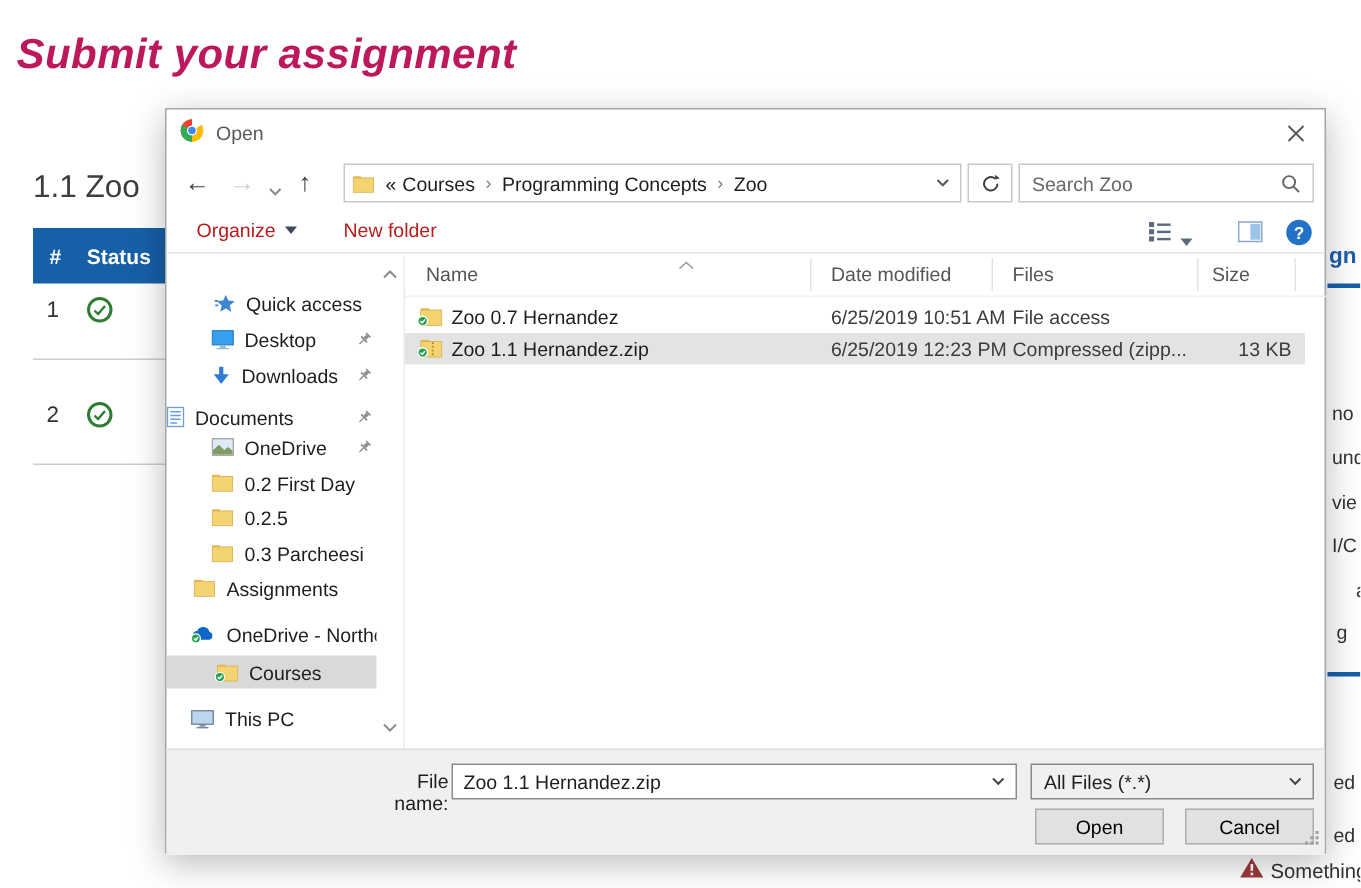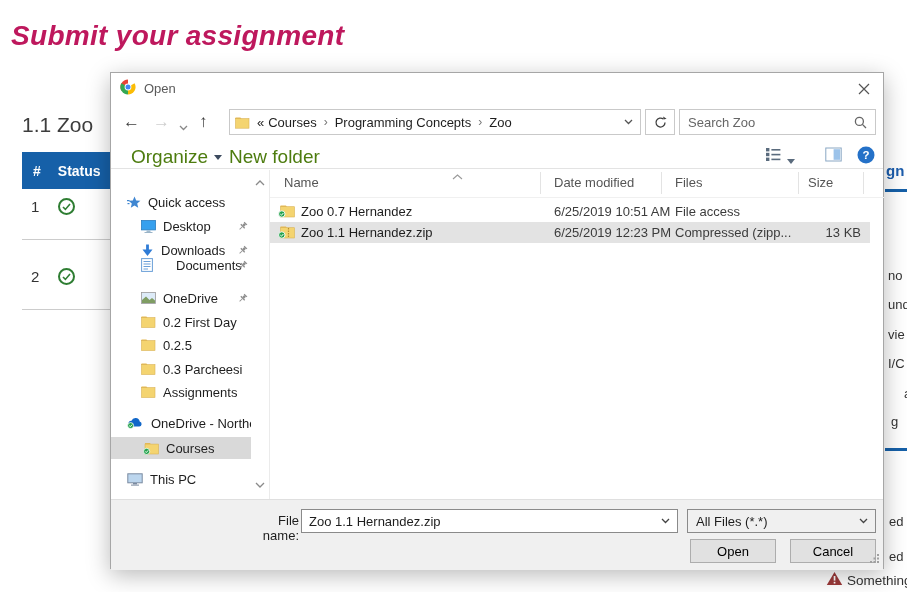--- a/index.html
+++ b/index.html
@@ -41,21 +41,21 @@
   .smallbox{position:absolute;top:5px;height:26px;border:1px solid #c9c9c9;box-sizing:border-box;
             display:flex;align-items:center;justify-content:center;}
   .searchbox{position:absolute;left:568px;top:5px;width:197px;height:26px;border:1px solid #c9c9c9;
              box-sizing:border-box;display:flex;align-items:center;}
   .searchbox input{flex:1;border:none;outline:none;font:13px "Liberation Sans",sans-serif;
                    padding:0 4px 0 8px;color:#333;min-width:0;background:transparent;}
   .searchbox input::placeholder{color:#666;}
 
   .toolrow{position:absolute;left:0;top:68px;right:0;height:28px;border-bottom:1px solid #e3e3e3;
            box-sizing:border-box;}
-  .toolbtn{position:absolute;top:5px;color:#4d7c0f;font-size:19px;display:flex;align-items:center;}
+  .toolbtn{position:absolute;top:5px;color:#b91c1c;font-size:13px;display:flex;align-items:center;}
   .caret-down{display:inline-block;width:0;height:0;border-left:4px solid transparent;
               border-right:4px solid transparent;border-top:5px solid #3c4a5e;margin-left:6px;}
   .toolicon{position:absolute;top:6px;}
 
   .sidebar{position:absolute;left:0;top:97px;width:158px;height:329px;}
   .sb-item{position:absolute;left:0;width:140px;height:22px;display:flex;align-items:center;
            box-sizing:border-box;white-space:nowrap;overflow:hidden;}
   .sb-item .ic{flex:0 0 auto;margin-right:7px;display:flex;}
   .sb-item.selected{background:#d9d9d9;}
   .pin{position:absolute;left:126px;top:5px;}
@@ -241,21 +241,21 @@
       <span class="toolicon" style="left:746px;top:5px;">
         <svg width="18" height="18" viewBox="0 0 18 18">
             <circle cx="9" cy="9" r="8.5" fill="#2471c8"></circle>
             <text x="9" y="13" text-anchor="middle" font-family="Liberation Sans, sans-serif" font-size="11.5" font-weight="bold" fill="#fff">?</text>
           </svg>
       </span>
     </div>
 
     <div class="sidebar">
 
-      <div class="sb-item" style="top:21px;padding-left:16px;">
+      <div class="sb-item" style="top:21px;padding-left:32px;">
         <span class="ic">
           <svg width="14" height="13" viewBox="0 0 14 13">
               <path d="M7.5 0.5 L9.2 4.4 L13.4 4.8 L10.2 7.6 L11.2 11.8 L7.5 9.6 L3.8 11.8 L4.8 7.6 L1.6 4.8 L5.8 4.4 Z" fill="#3f86d1"></path>
               <rect x="0" y="4" width="2.5" height="1.2" fill="#3f86d1"></rect>
               <rect x="0.5" y="7" width="2" height="1.2" fill="#3f86d1"></rect>
             </svg>
         </span>
         <span>Quick access</span>
       </div>
 
@@ -293,21 +293,21 @@
               <g fill="#8d8d8d" transform="rotate(45 8 8)">
                 <rect x="5" y="1" width="6" height="1.6"></rect>
                 <rect x="6.2" y="2.6" width="3.6" height="4"></rect>
                 <rect x="4" y="6.6" width="8" height="1.8"></rect>
                 <rect x="7.4" y="8.4" width="1.2" height="5.5"></rect>
               </g>
             </svg>
         </span>
       </div>
 
-      <div class="sb-item" style="top:84px;padding-left:30px;gap:16px;">
+      <div class="sb-item" style="top:97px;">
         <span class="ic">
           <svg width="12" height="14" viewBox="0 0 12 14">
               <rect x="0.6" y="0.6" width="10.8" height="12.8" fill="#fff" stroke="#6a9fd8" stroke-width="1"></rect>
               <g stroke="#6a9fd8" stroke-width="1">
                 <line x1="2.5" y1="3.5" x2="9.5" y2="3.5"></line>
                 <line x1="2.5" y1="6" x2="9.5" y2="6"></line>
                 <line x1="2.5" y1="8.5" x2="9.5" y2="8.5"></line>
                 <line x1="2.5" y1="11" x2="7" y2="11"></line>
               </g>
             </svg>
@@ -368,21 +368,21 @@
       <div class="sb-item" style="top:188px;padding-left:30px;">
         <span class="ic">
           <svg width="15" height="12" viewBox="0 0 15 12">
               <path d="M0.5 0.5 h5 l1 1.6 h-6 Z" fill="#e5ba55"></path>
               <rect x="0.5" y="1.6" width="13.5" height="9.9" fill="#f4d470" stroke="#d9b254" stroke-width="0.6"></rect>
             </svg>
         </span>
         <span>0.3 Parcheesi</span>
       </div>
 
-      <div class="sb-item" style="top:211px;padding-left:30px;">
+      <div class="sb-item" style="top:211px;padding-left:18px;">
         <span class="ic">
           <svg width="15" height="12" viewBox="0 0 15 12">
               <path d="M0.5 0.5 h5 l1 1.6 h-6 Z" fill="#e5ba55"></path>
               <rect x="0.5" y="1.6" width="13.5" height="9.9" fill="#f4d470" stroke="#d9b254" stroke-width="0.6"></rect>
             </svg>
         </span>
         <span>Assignments</span>
       </div>
 
       <div class="sb-item" style="top:242px;padding-left:16px;">

